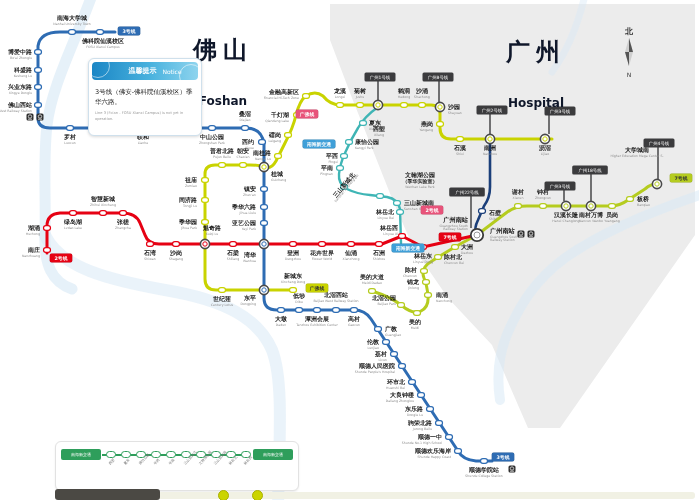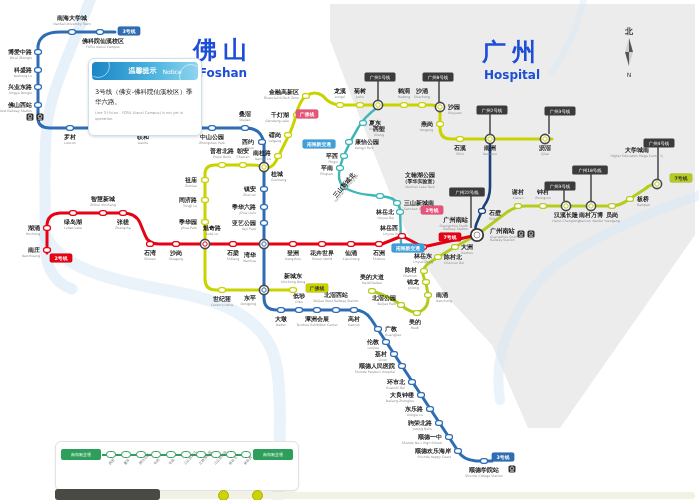--- a/index.html
+++ b/index.html
@@ -1,22 +1,22 @@
 <!DOCTYPE html>
 <html><head>
 <meta charset="utf-8">
 <style>
   * { margin:0; padding:0; box-sizing:border-box; }
   html,body { width:699px; height:500px; overflow:hidden; background:#fff;
     font-family:"DejaVu Sans","Liberation Sans",sans-serif; }
   .stage { position:relative; width:699px; height:500px; }
   svg.map { position:absolute; left:0; top:0; }
-  .title { position:absolute; text-align:center; color:#1d4ed8; }
+  .title { position:absolute; text-align:center; color:#0f172a; }
   .title .zh { font-size:24px; font-weight:bold; letter-spacing:6px; }
-  .title .en { font-size:12px; font-weight:bold; }
+  .title .en { font-size:12px; font-weight:bold;margin-top:28px; }
   .notice { position:absolute; left:88px; top:58px; width:114px; height:78px;
     background:#fff; border:1px solid #cfe0ec; border-radius:6px;
     box-shadow:0 1px 3px rgba(0,0,0,.15); overflow:hidden; }
   .notice-head { position:relative; margin:3px; height:18px; border-radius:4px;
     background:linear-gradient(90deg,#1b86c5,#49b2de 55%,#8ed4ee);
     color:#fff; display:flex; align-items:center; justify-content:center; gap:6px; overflow:hidden;padding-left:20px;}
   .notice-head:before, .notice-head:after { content:""; position:absolute; border:1px solid rgba(255,255,255,.55);
     border-radius:50%; width:22px; height:22px; }
   .notice-head:before { left:-6px; top:-8px; } .notice-head:after { right:-5px; top:2px; }
   .notice-head .zh { font-size:7px; font-weight:bold; }
@@ -450,21 +450,21 @@
           <circle cx="512" cy="468.5" r="1.7" fill="none" stroke="#fff" stroke-width="0.7"></circle>
           <line x1="510" y1="471.2" x2="514" y2="471.2" stroke="#fff" stroke-width="0.7"></line>
         </g>
       </g>
   </svg>
 
   <div class="title" style="left:192px; top:34px; width:62px;">
     <div class="zh">佛山</div>
     <div class="en">Foshan</div>
   </div>
-  <div class="title" style="left:468px; top:36px; width:88px;">
+  <div class="title" style="left:492px; top:36px; width:88px;">
     <div class="zh">广州</div>
     <div class="en">Hospital</div>
   </div>
 
   <div class="compass">
     <div class="n-zh">北</div>
     <svg width="26" height="30" viewBox="0 0 26 30">
       <polygon points="13,1 17,15 13,29 9,15" fill="#cfcfcf"></polygon>
       <polygon points="13,1 17,15 13,15" fill="#555"></polygon>
       <polygon points="13,29 9,15 13,15" fill="#555"></polygon>

